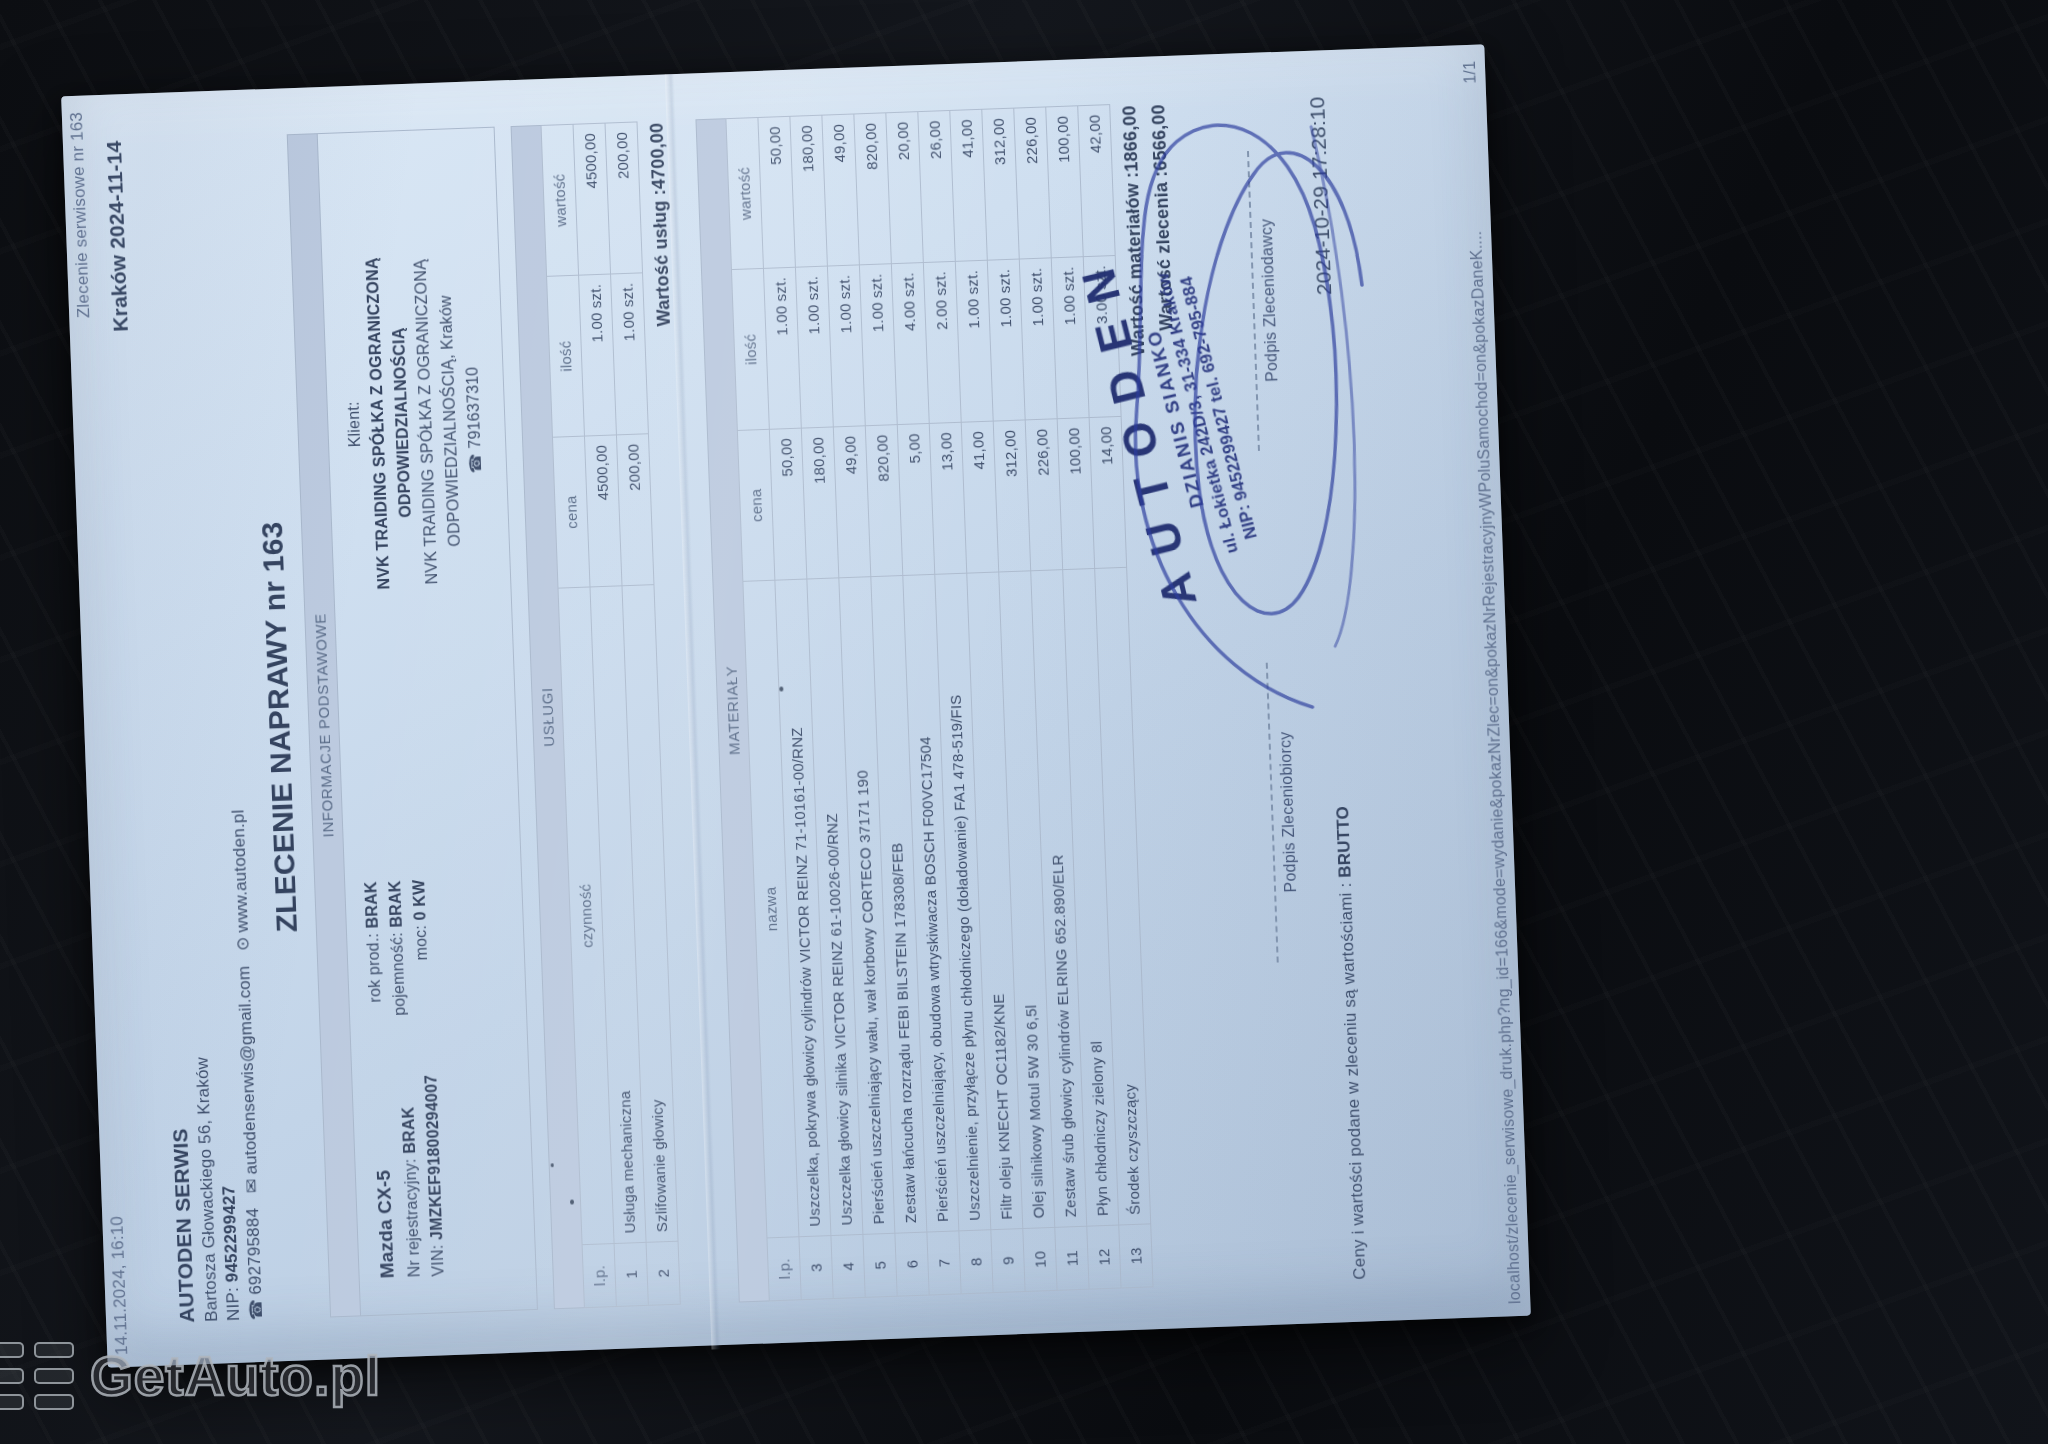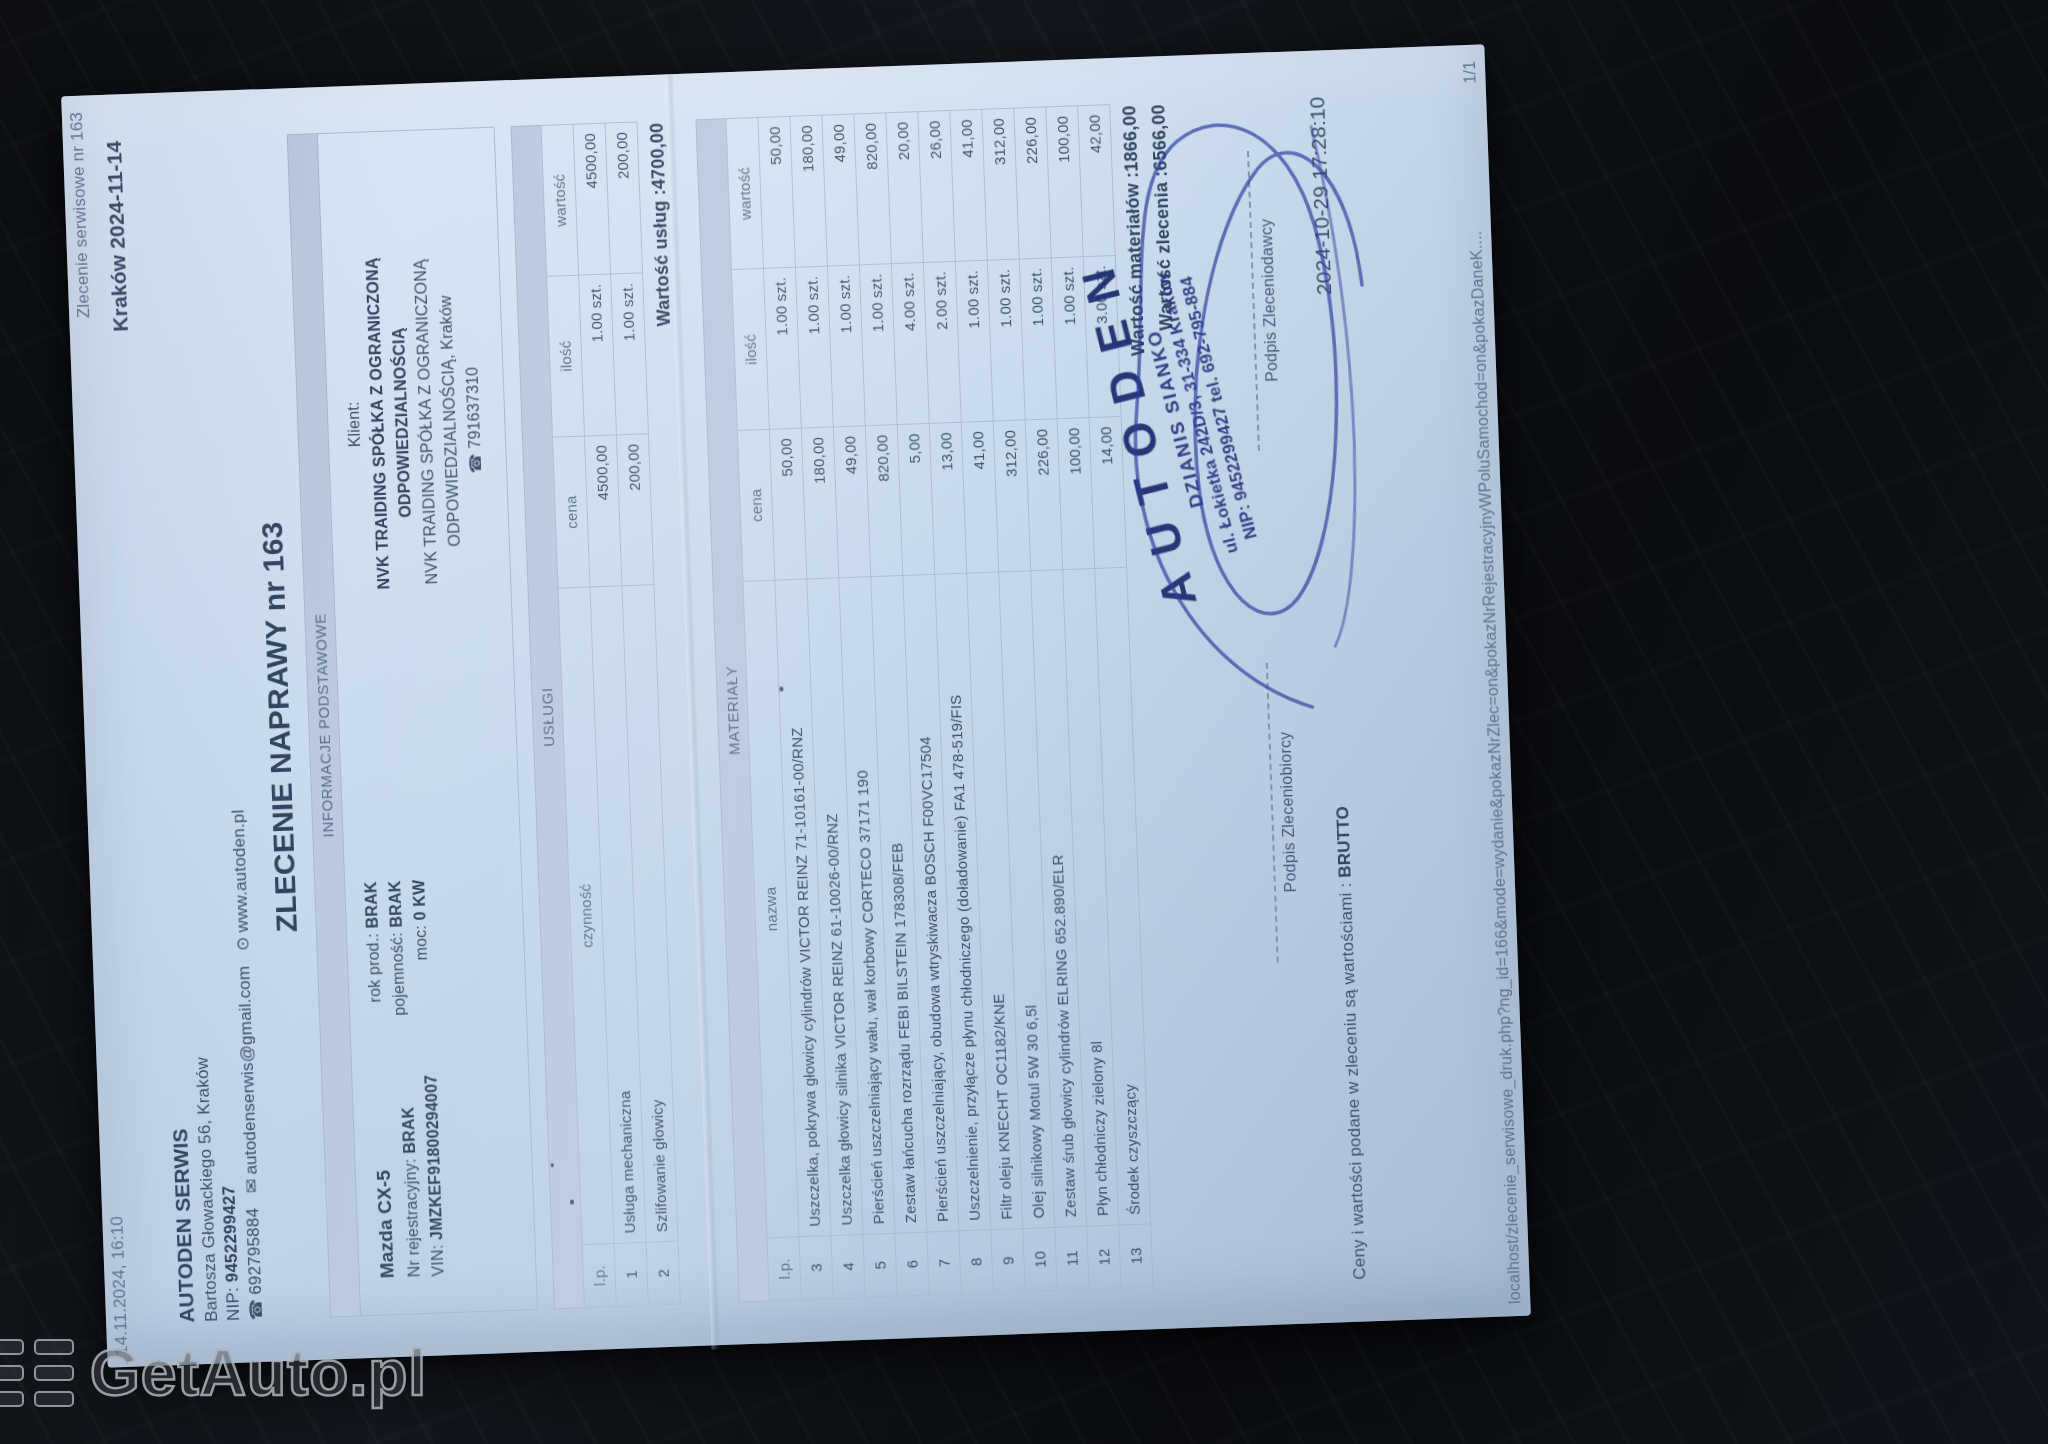--- a/index.html
+++ b/index.html
@@ -73,21 +73,21 @@
   .s-owner{font-size:19px;font-weight:bold;letter-spacing:2px;margin-top:2px;}
   .s-addr,.s-nip{font-size:17px;font-weight:bold;margin-top:2px;}
   .scribble{position:absolute;right:-30px;top:-190px;z-index:3;opacity:.8;}
   .pricing-row{display:flex;justify-content:space-between;align-items:center;
     margin-top:34px;font-size:17px;}
   .order-dt{font-size:21px;color:#3b4b68;}
   
   .watermark{position:absolute;left:-16px;bottom:34px;display:flex;align-items:center;gap:16px;z-index:5;}
   .wm-grid{display:grid;grid-template-columns:40px 40px;grid-auto-rows:16px;gap:10px;}
   .wm-bar{border:2px solid rgba(170,176,183,.8);border-radius:5px;background:rgba(70,74,79,.35);}
-  .wm-text{font-size:64px;font-weight:bold;letter-spacing:1px;color:rgba(70,74,79,.45);
+  .wm-text{font-size:55px;font-weight:bold;letter-spacing:1px;color:rgba(70,74,79,.45);
     -webkit-text-stroke:2.5px rgba(175,181,188,.85);}
 </style>
 </head>
 <body>
 
 <div class="photo">
   <div class="seat-texture"></div>
 
   <div class="paper">
     <div class="doc">

